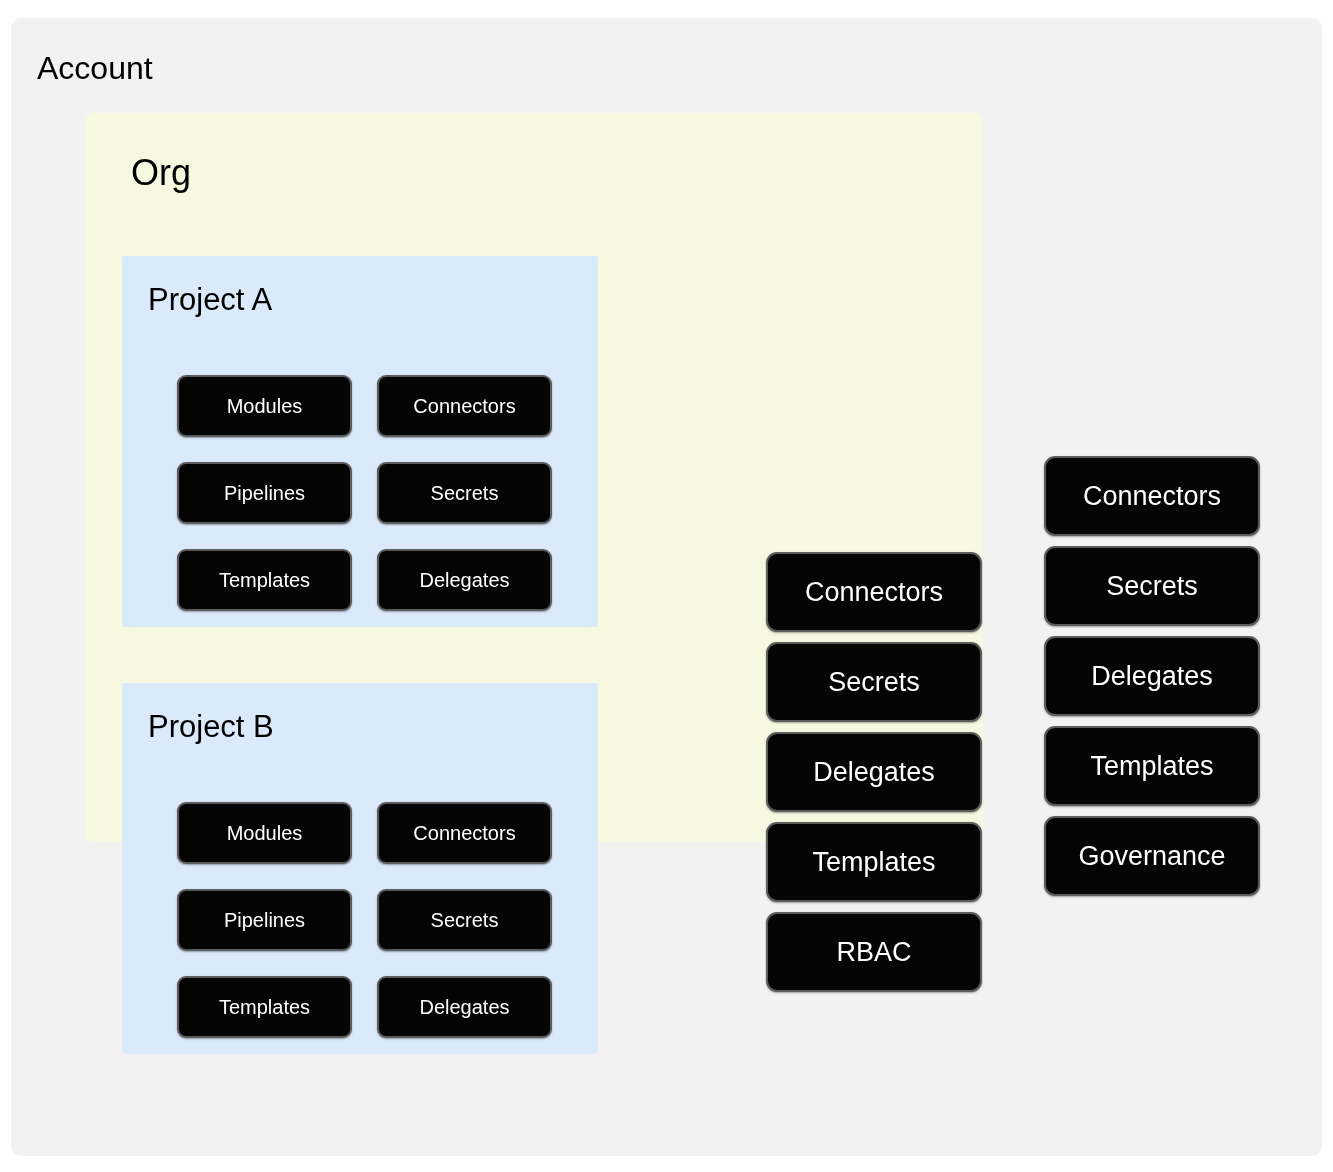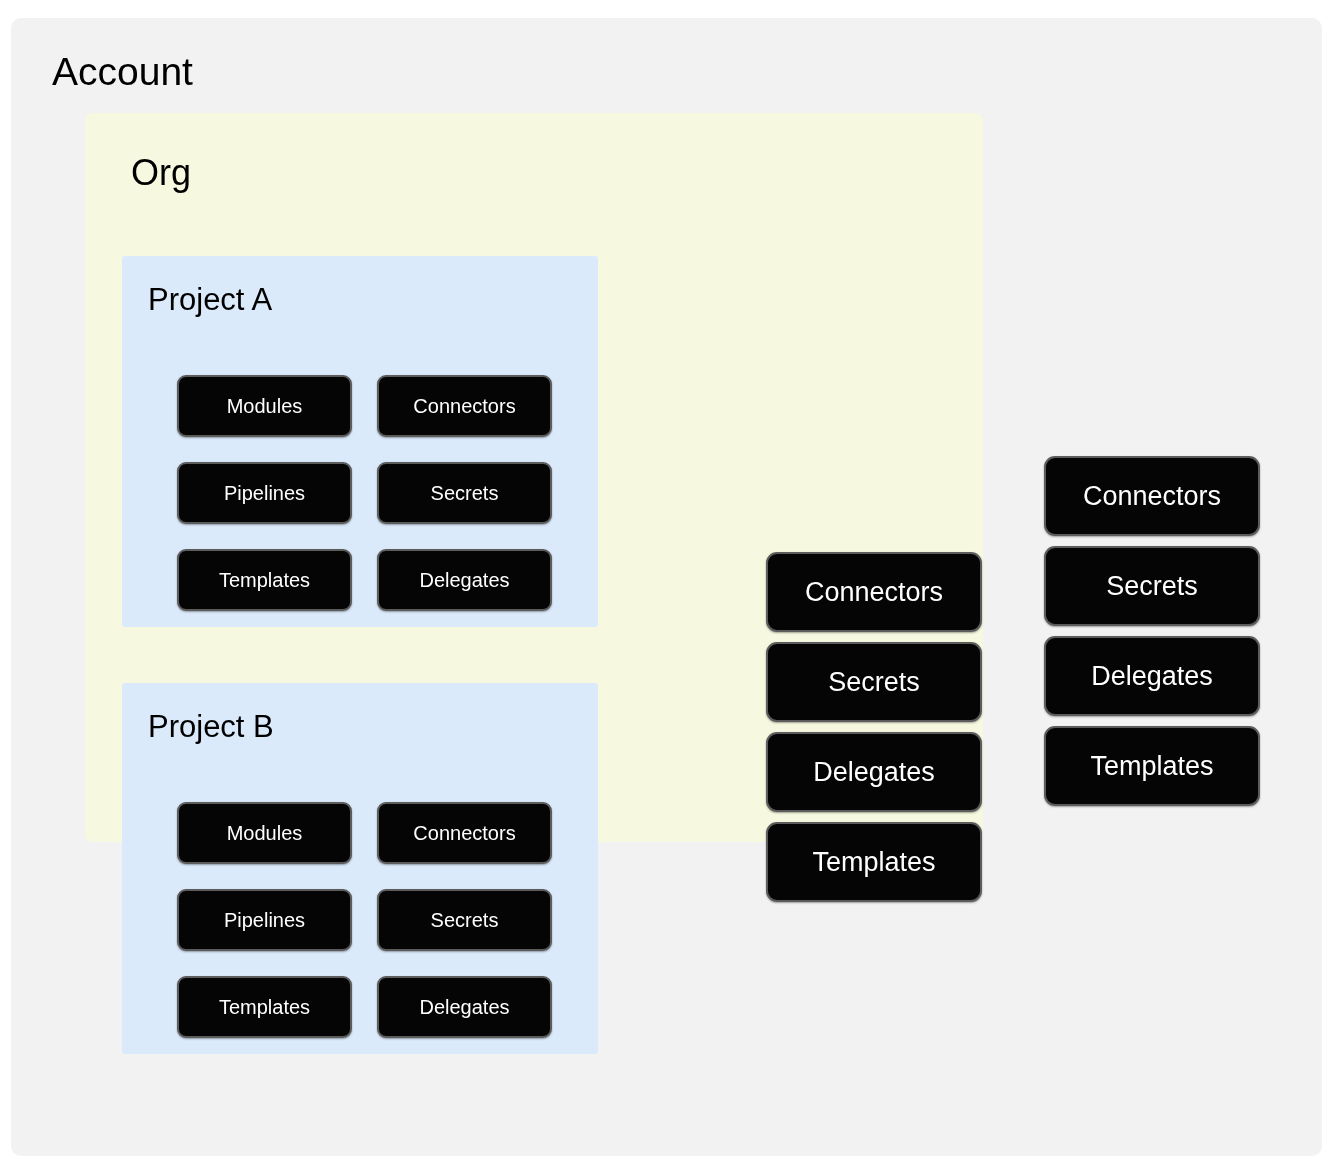--- a/index.html
+++ b/index.html
@@ -27,23 +27,23 @@
     left: 11px;
     top: 18px;
     width: 1311px;
     height: 1138px;
     background: #f2f2f2;
     border-radius: 10px;
     box-sizing: border-box;
   }
   .account-title {
     position: absolute;
-    left: 41px;
+    left: 26px;
     top: 34px;
-    font-size: 39px;
+    font-size: 32px;
     line-height: 1;
     color: #000000;
     letter-spacing: 0px;
     white-space: nowrap;
   }
 
   
   .org-box {
     position: absolute;
     left: 74px;
@@ -179,25 +179,27 @@
           <div class="chip chip-project">Templates</div>
           <div class="chip chip-project">Delegates</div>
         </div>
       </div>
 
       <div class="org-column">
         <div class="chip chip-large">Connectors</div>
         <div class="chip chip-large">Secrets</div>
         <div class="chip chip-large">Delegates</div>
         <div class="chip chip-large">Templates</div>
+        <div class="chip chip-large">RBAC</div>
       </div>
 
     </div>
 
     <div class="account-column">
       <div class="chip chip-large">Connectors</div>
       <div class="chip chip-large">Secrets</div>
       <div class="chip chip-large">Delegates</div>
       <div class="chip chip-large">Templates</div>
+      <div class="chip chip-large">Governance</div>
     </div>
 
   </div>
 </div>
 
 </body></html>

